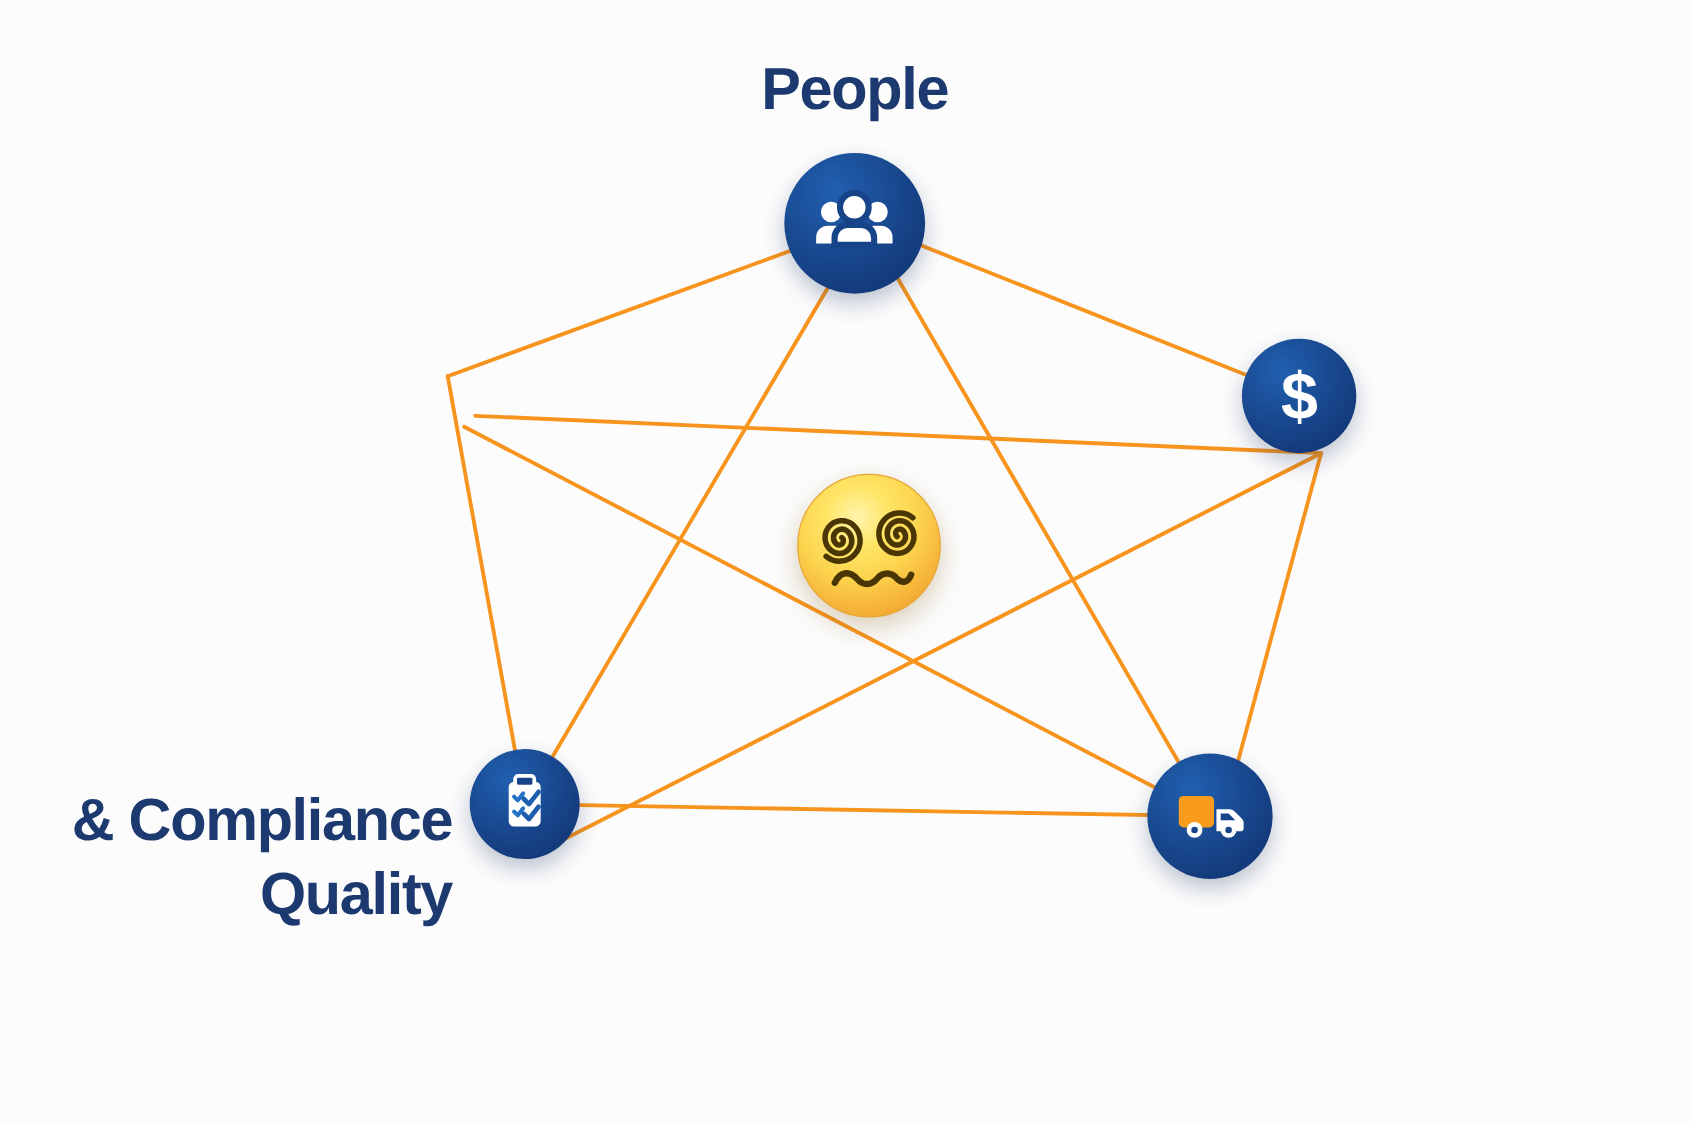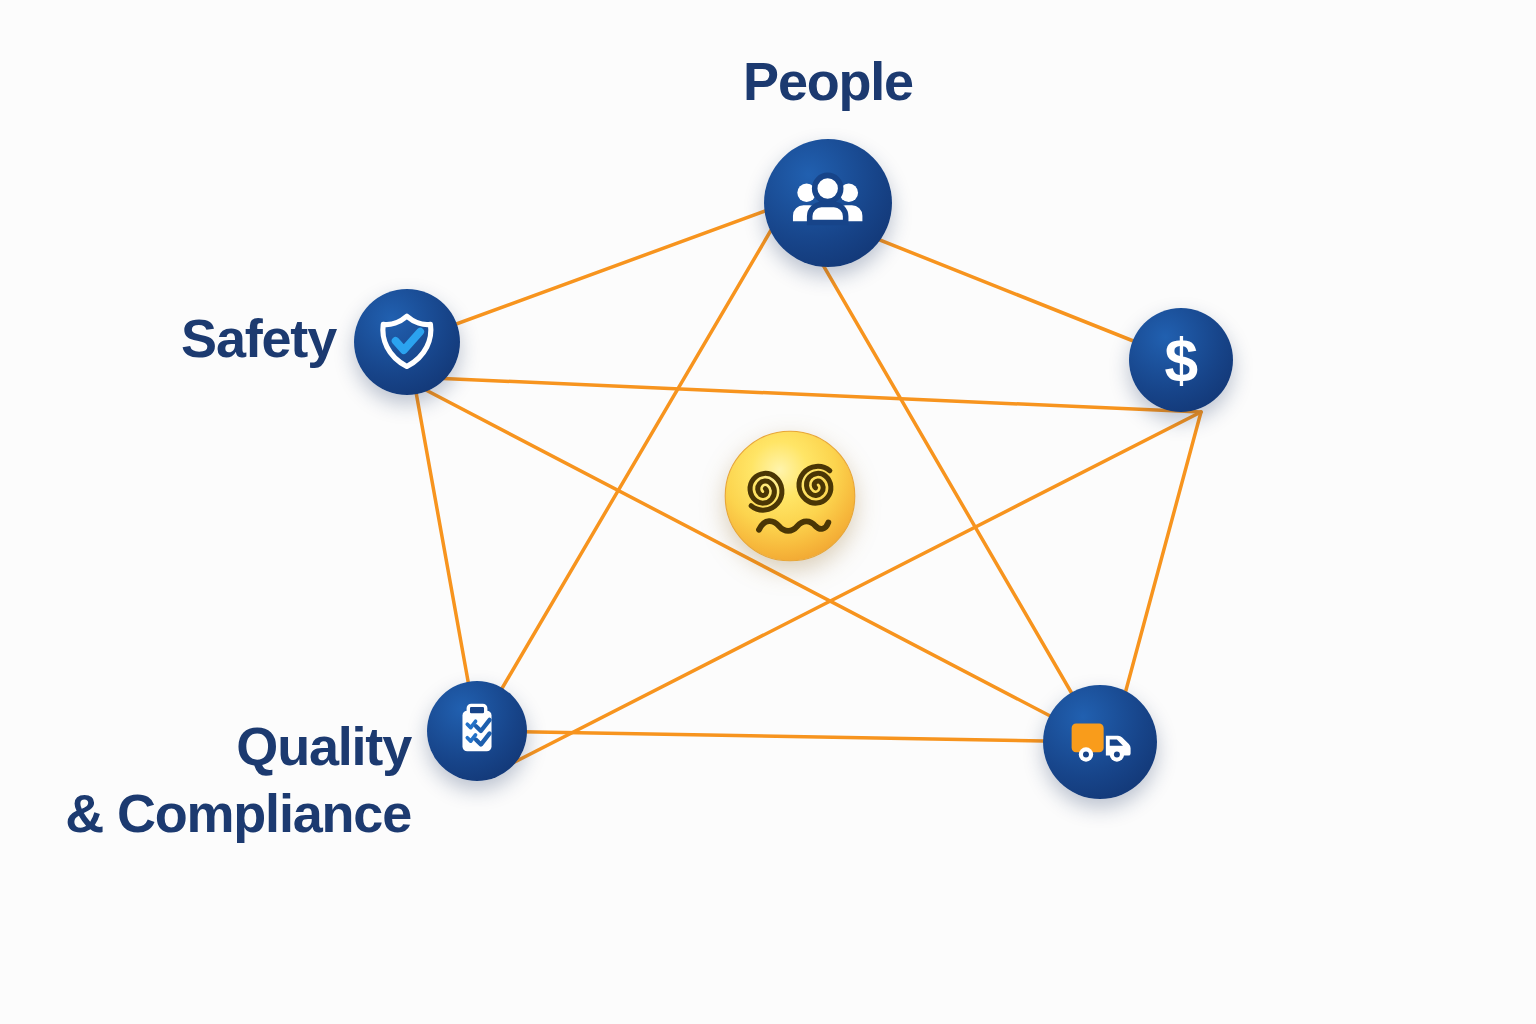--- a/index.html
+++ b/index.html
@@ -56,52 +56,45 @@
       <line x1="787" y1="203" x2="477" y2="731"></line>
       <line x1="787" y1="203" x2="1100" y2="742"></line>
       <line x1="407" y1="342" x2="477" y2="731"></line>
       <line x1="477" y1="731" x2="1100" y2="742"></line>
       <line x1="432" y1="378" x2="1201" y2="412"></line>
       <line x1="422" y1="388" x2="1100" y2="742"></line>
       <line x1="495" y1="772" x2="1201" y2="412"></line>
       <line x1="1201" y1="412" x2="1112" y2="742"></line>
     </svg>
 
-  <div class="node-circle" style="left: 764px; top: 139px; height: 128px; width: 128px;">
+  <div class="node-circle" style="left: 713px; top: 139px; height: 128px; width: 128px;">
     <div class="node-label label-people">People</div>
     <svg class="icon" viewBox="-32 -32 64 64">
       <g fill="#FFFFFF">
         <circle cx="-17" cy="-8" r="7.5"></circle>
         <path d="M -28 15 v -4.5 a 8.5 8.5 0 0 1 8.5 -8.5 h 5 a 8.5 8.5 0 0 1 8.5 8.5 V 15 Z"></path>
         <circle cx="17" cy="-8" r="7.5"></circle>
         <path d="M 6 15 v -4.5 a 8.5 8.5 0 0 1 8.5 -8.5 h 5 a 8.5 8.5 0 0 1 8.5 8.5 V 15 Z"></path>
         <circle cx="0" cy="-11.5" r="10.5" stroke="var(--nb2)" stroke-width="4.5"></circle>
         <path d="M -14.5 16 v -5 a 9.5 9.5 0 0 1 9.5 -9.5 h 10 a 9.5 9.5 0 0 1 9.5 9.5 v 5 Z" stroke="var(--nb2)" stroke-width="4.5"></path>
       </g>
     </svg>
   </div>
 
-  <div class="node-circle" style="left: 354px; top: 289px; height: 106px; width: 106px;">
-    <div class="node-label label-safety">Safety</div>
-    <svg class="icon" viewBox="-32 -32 64 64">
-      <path d="M 0 -25 C 7 -19 16 -16 23 -17 C 25 -3 19 14 0 24 C -19 14 -25 -3 -23 -17 C -16 -16 -7 -19 0 -25 Z" fill="none" stroke="#FFFFFF" stroke-width="5" stroke-linejoin="round"></path>
-      <path d="M -11 -1 L -3 8 L 13 -10" fill="none" stroke="var(--check-blue)" stroke-width="7.5" stroke-linecap="round" stroke-linejoin="round"></path>
-    </svg>
-  </div>
 
   <div class="node-circle" style="left: 1129px; top: 308px; height: 104px; width: 104px;">
     <svg class="icon" viewBox="-32 -32 64 64">
       <text x="0" y="0" text-anchor="middle" dominant-baseline="central" font-family="Liberation Sans, sans-serif" font-weight="bold" font-size="60" fill="#FFFFFF">$</text>
     </svg>
   </div>
 
   <div class="node-circle" style="left: 427px; top: 681px; height: 100px; width: 100px;">
     <div class="node-label label-quality">
+      <div>&amp; Compliance</div>
       <div>Quality</div>
-      <div>&amp; Compliance</div>
     </div>
     <svg class="icon" viewBox="-32 -32 64 64">
       <rect x="-15" y="-21" width="30" height="42" rx="5" fill="#FFFFFF"></rect>
       <rect x="-9" y="-26.5" width="18" height="10" rx="3" fill="var(--nb2)" stroke="#FFFFFF" stroke-width="3.5"></rect>
       <g fill="none" stroke-linecap="round" stroke-linejoin="round">
         <path d="M -10 -7 l 3.5 3.5 l 5 -6.5" stroke="var(--small-check)" stroke-width="3.8"></path>
         <path d="M -1 -5 l 5 5 l 9 -11.5" stroke="var(--big-check)" stroke-width="4.4"></path>
         <path d="M -10 7 l 3.5 3.5 l 5 -6.5" stroke="var(--small-check)" stroke-width="3.8"></path>
         <path d="M -1 9 l 5 5 l 9 -11.5" stroke="var(--big-check)" stroke-width="4.4"></path>
       </g>

